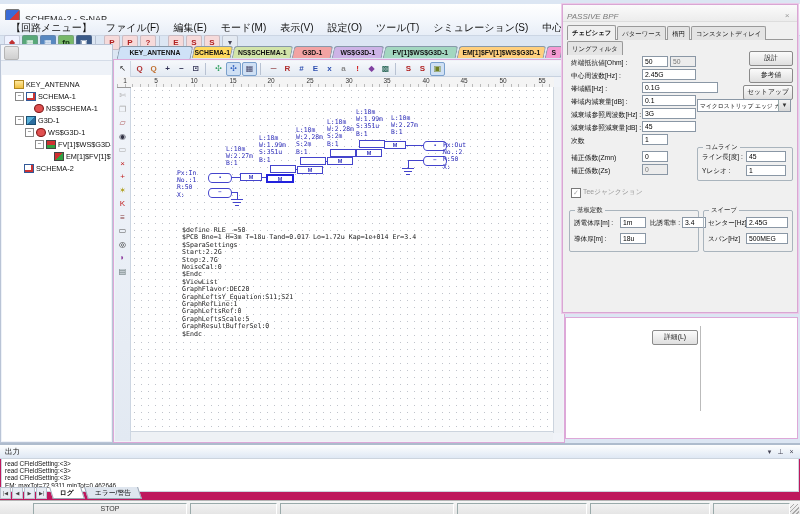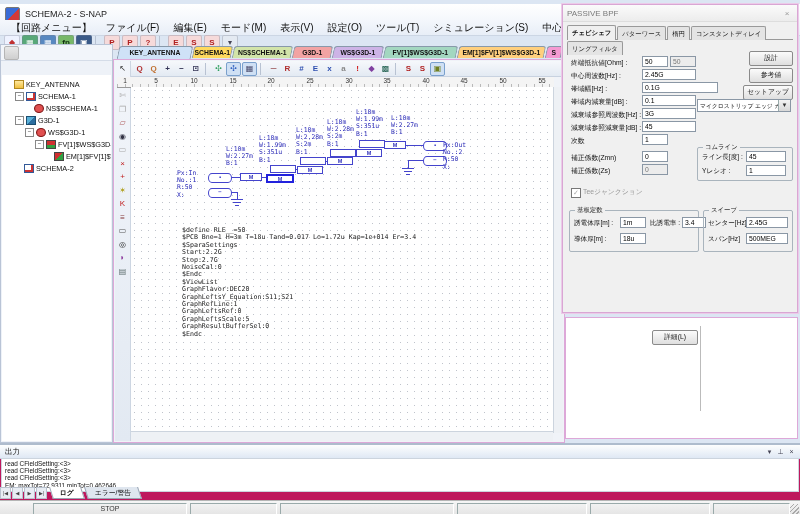--- a/index.html
+++ b/index.html
@@ -1,20 +1,20 @@
 <!DOCTYPE html>
 <html><head>
 <meta charset="utf-8">
 <style>
   html,body{margin:0;padding:0;}
   #app{position:relative;width:800px;height:514px;background:#dce6f3;overflow:hidden;
        font-family:"Liberation Sans","DejaVu Sans",sans-serif;font-size:8px;color:#111;}
   
   .titlebar{position:absolute;left:0;top:4px;width:800px;height:20px;
-            background:linear-gradient(#ffffff,#f2f6fb);border-bottom:1px solid #d6dde8;display:flex;align-items:center;}
+            background:linear-gradient(#ffffff,#f2f6fb);border-bottom:1px solid #d6dde8;display:flex;align-items:flex-end;}
   .app-icon{width:13px;height:13px;margin:0 5px 0 5px;background:linear-gradient(135deg,#3a6bd6 50%,#d23a3a 50%);
             border:1px solid #777;border-radius:2px;}
   .title-text{font-size:9px;color:#222;}
   .menubar{position:absolute;left:0;top:20px;width:800px;height:16px;background:linear-gradient(#f4f7fc,#e8eef7);
            border-bottom:1px solid #ccd6e4;display:flex;align-items:center;padding-left:4px;box-sizing:border-box;}
   .menu-item{padding:2px 7px;font-size:10px;color:#111;cursor:default;}
   .main-toolbar{position:absolute;left:0;top:36px;width:562px;height:12px;display:flex;align-items:center;padding-left:4px;}
   .tb-icon{width:14px;height:13px;margin-right:2px;border-radius:2px;display:flex;align-items:center;justify-content:center;
            font-size:8px;font-weight:bold;border:1px solid rgba(120,130,150,.35);}
   .tb-sep{width:5px;height:13px;border-left:1px solid #b8c2d2;margin:0 3px 0 1px;}
@@ -73,22 +73,22 @@
   .sbox.thick{border-width:2px;border-color:#2222dd;}
   .slabel{position:absolute;font-family:"DejaVu Sans Mono",monospace;font-size:6.4px;line-height:7.2px;color:#2a2ab8;white-space:pre;}
   .port{position:absolute;width:22px;height:8px;border:1px solid #4444cc;border-radius:4px/50%;background:#fff;
         font-size:6px;line-height:7px;color:#4444cc;text-align:center;font-weight:bold;}
   .gnd{position:absolute;width:12px;height:7px;}
   .gnd i{position:absolute;left:50%;background:#4444cc;height:1px;display:block;}
   .code{position:absolute;font-family:"DejaVu Sans Mono",monospace;font-size:6.6px;line-height:7.4px;color:#222;white-space:pre;}
   
   .dialog{position:absolute;left:562px;top:4px;width:236px;height:309px;background:#f0f0f0;
           border:1px solid #d9a6d4;box-shadow:0 0 0 1px #eccbe8;box-sizing:border-box;z-index:30;}
-  .dlg-title{height:16px;display:flex;align-items:center;padding:0 4px;font-size:8px;color:#7a7a7a;
-             background:linear-gradient(#fbfbfb,#ececec);border-bottom:1px solid #ddd;}
+  .dlg-title{height:16px;display:flex;align-items:flex-end;padding:0 4px;font-size:8px;color:#7a7a7a;
+             background:linear-gradient(#fbfbfb,#ececec);border-bottom:1px solid #ddd;font-style:italic;}
   .dlg-close{margin-left:auto;width:12px;height:11px;text-align:center;line-height:11px;color:#999;font-size:8px;cursor:pointer;}
   .dlg-tabs{position:absolute;left:4px;top:20px;right:4px;height:14px;border-bottom:1px solid #999;}
   .dlg-tab{position:relative;display:inline-block;height:13px;line-height:13px;padding:0 4px;font-size:6.4px;
            border:1px solid #999;border-bottom:none;border-radius:2px 2px 0 0;background:#e4e4e4;margin-right:1px;top:1px;cursor:pointer;}
   .dlg-tab.active{background:#f0f0f0;font-weight:bold;top:0;height:14px;}
   .dlg-row{position:absolute;left:8px;font-size:6.8px;white-space:nowrap;}
   .dlg-input{position:absolute;height:11px;border:1px solid #8a97a5;background:#fff;font-size:6.8px;
              font-family:"Liberation Sans",sans-serif;padding:0 2px;box-sizing:border-box;}
   .dlg-input:disabled{background:#ececec;color:#777;}
   .dlg-btn{position:absolute;left:186px;width:42px;height:13px;background:linear-gradient(#fbfbfb,#dfdfdf);

